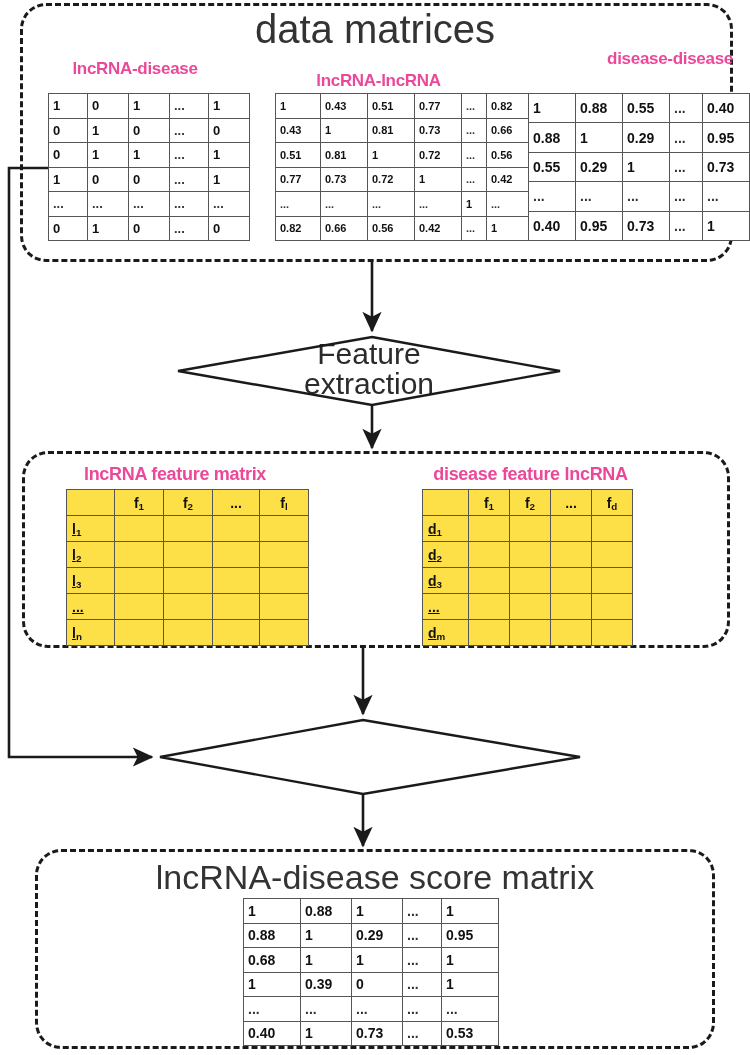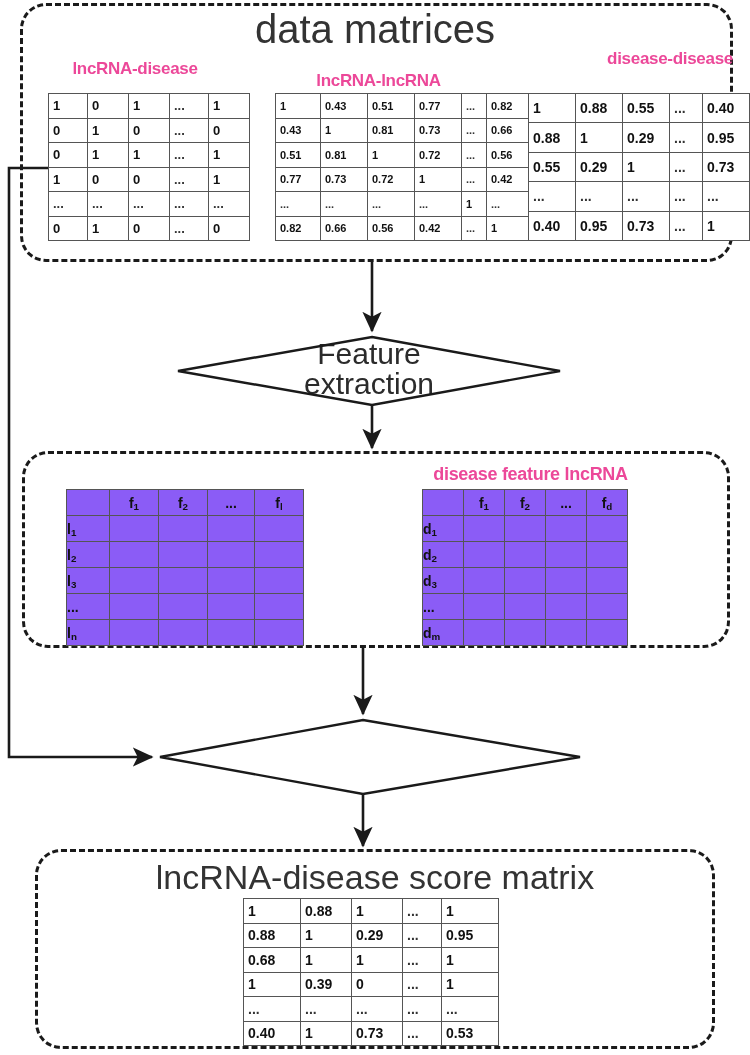--- a/index.html
+++ b/index.html
@@ -60,36 +60,38 @@
     white-space: nowrap;
   }
   table.mtx td.ell {
     color: #333333;
   }
   
   table.fmtx {
     position: absolute;
     border-collapse: collapse;
     table-layout: fixed;
-    background: #8b5cf6;
+    background: #fde047;
   }
   table.fmtx td {
     border: 1px solid #555555;
     font-family: "Liberation Sans", sans-serif;
     font-weight: bold;
     font-size: 14px;
     color: #111111;
     text-align: center;
     vertical-align: middle;
     padding: 0;
     overflow: hidden;
     white-space: nowrap;
   }
   table.fmtx td.rowlab {
     text-align: left;
+    padding-left: 5px;
+    text-decoration: underline;
   }
   sub {
     font-size: 0.70em;
     vertical-align: baseline;
     position: relative;
     top: 0.30em;
   }
   svg.overlay {
     position: absolute;
     left: 0;
@@ -257,20 +259,21 @@
         <td>1</td>
       </tr>
     </tbody>
   </table>
 
   <div class="diamond-label" style="left:269px; top:367px; width:200px; font-size:30px; line-height:34px;">extraction</div>
   <div class="diamond-label" style="left:269px; top:337px; width:200px; font-size:30px; line-height:34px;">Feature</div>
 
   <div class="dashed-box" style="left:22px; top:451px; width:708px; height:197px;"></div>
 
+  <div class="matrix-title" style="left:45px; top:464px; width:260px; font-size:18px;">lncRNA feature matrix</div>
   <table class="fmtx" style="left:66px; top:489px; width:232px; height:157px;">
     <tbody>
       <tr>
         <td class="rowlab" style="width:42px;"></td>
         <td style="width:48px;">f<sub>1</sub></td>
         <td style="width:48px;">f<sub>2</sub></td>
         <td style="width:46px;">...</td>
         <td style="width:48px;">f<sub>l</sub></td>
       </tr>
       <tr>

